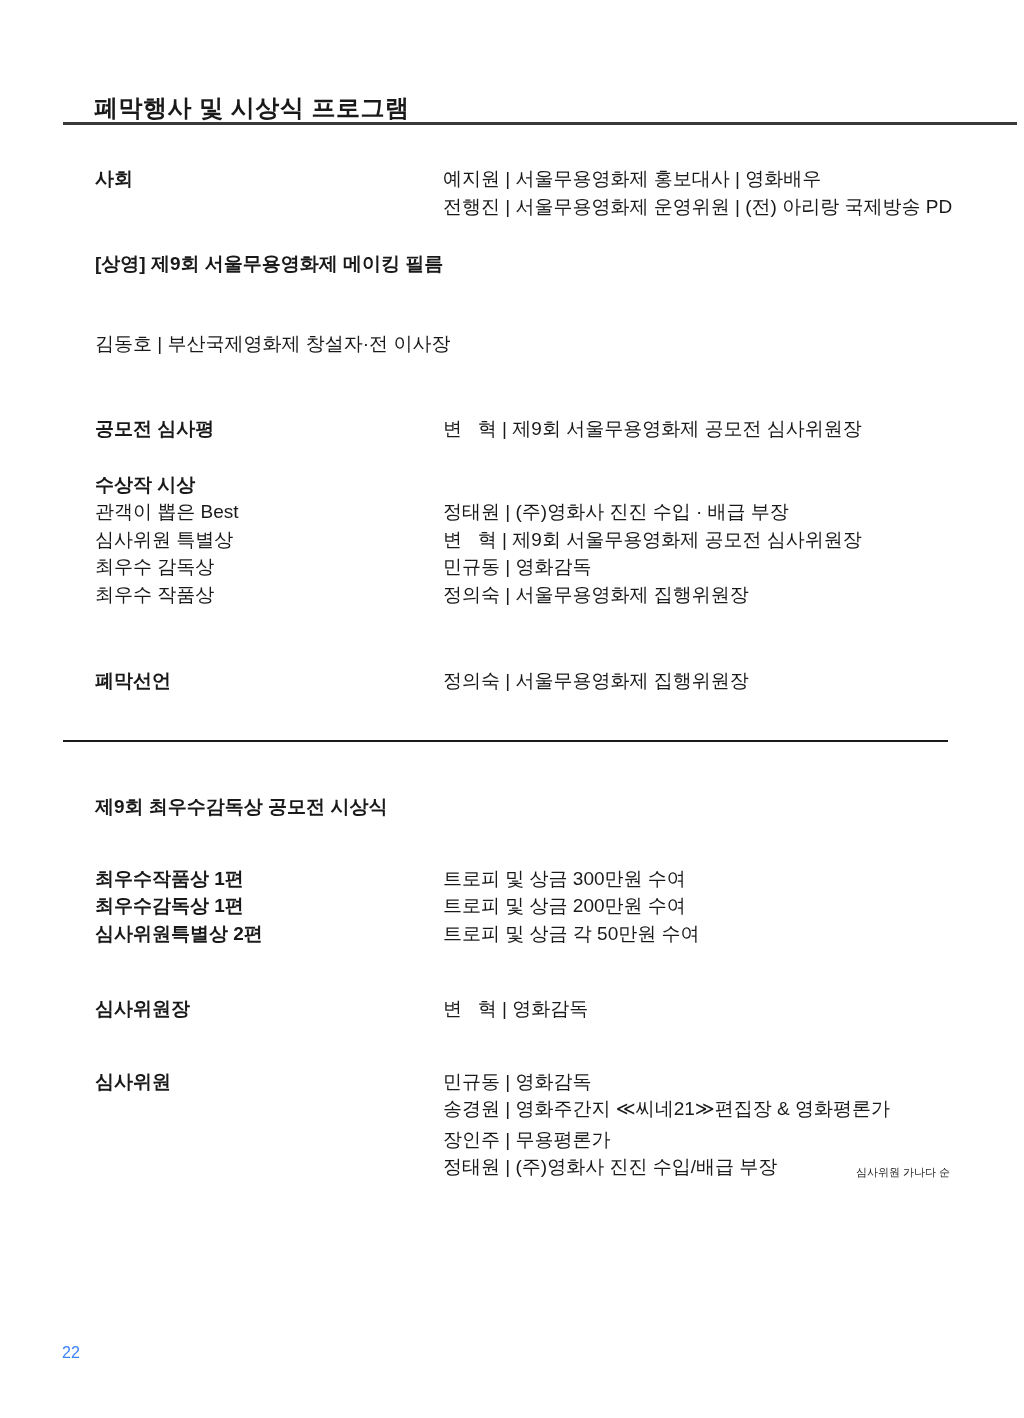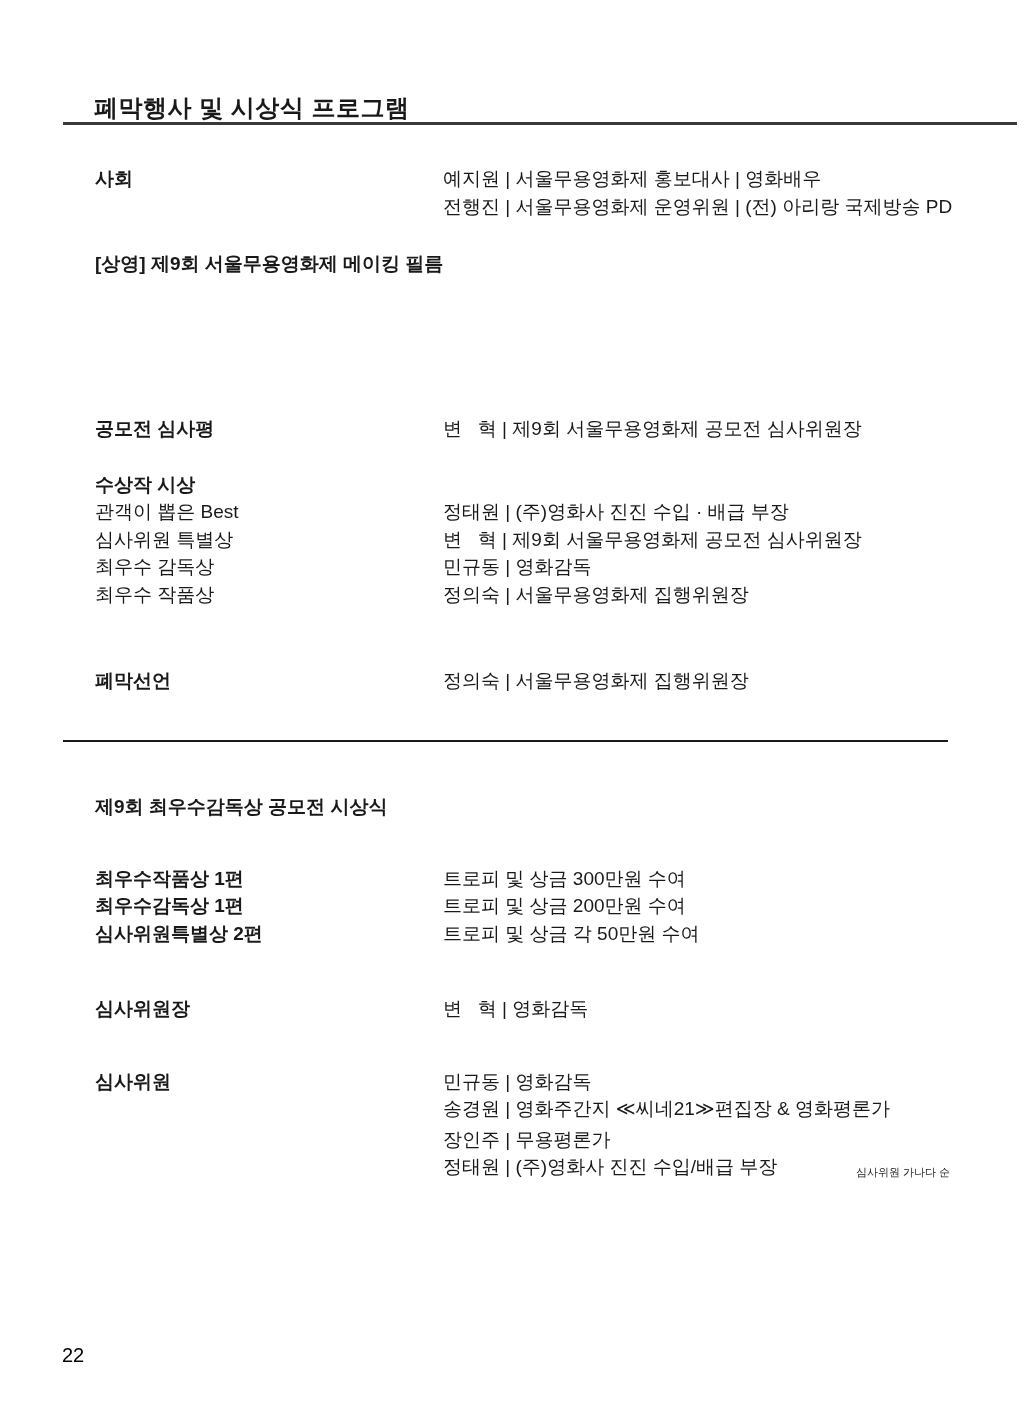--- a/index.html
+++ b/index.html
@@ -76,22 +76,22 @@
     top: 1162px;
     font-size: 11px;
     line-height: 20px;
     color: #1f1f1f;
     white-space: pre-wrap;
   }
   .page-number {
     position: absolute;
     left: 62px;
     top: 1344px;
-    font-size: 20px;
-    color: #000000;
+    font-size: 16px;
+    color: #3b82f6;
   }
 </style>
 </head>
 <body>
 
 <div class="page">
 
   <h1 class="title">폐막행사 및 시상식 프로그램</h1>
   <div class="rule rule-top"></div>
 
@@ -101,20 +101,21 @@
       <span class="val">예지원 | 서울무용영화제 홍보대사 | 영화배우</span>
     </div>
     <div class="row" style="top:193px">
       <span class="lbl"></span>
       <span class="val">전행진 | 서울무용영화제 운영위원 | (전) 아리랑 국제방송 PD</span>
     </div>
     <div class="row" style="top:250px">
       <span class="lbl bold" style="flex-basis:860px">[상영] 제9회 서울무용영화제 메이킹 필름</span>
     </div>
     <div class="row" style="top:330px">
+      <span class="val">김동호 | 부산국제영화제 창설자·전 이사장</span>
     </div>
     <div class="row" style="top:415px">
       <span class="lbl bold">공모전 심사평</span>
       <span class="val">변&nbsp;&nbsp;&nbsp;혁 | 제9회 서울무용영화제 공모전 심사위원장</span>
     </div>
     <div class="row" style="top:471px">
       <span class="lbl bold">수상작 시상</span>
     </div>
     <div class="row" style="top:498px">
       <span class="lbl">관객이 뽑은 Best</span>

